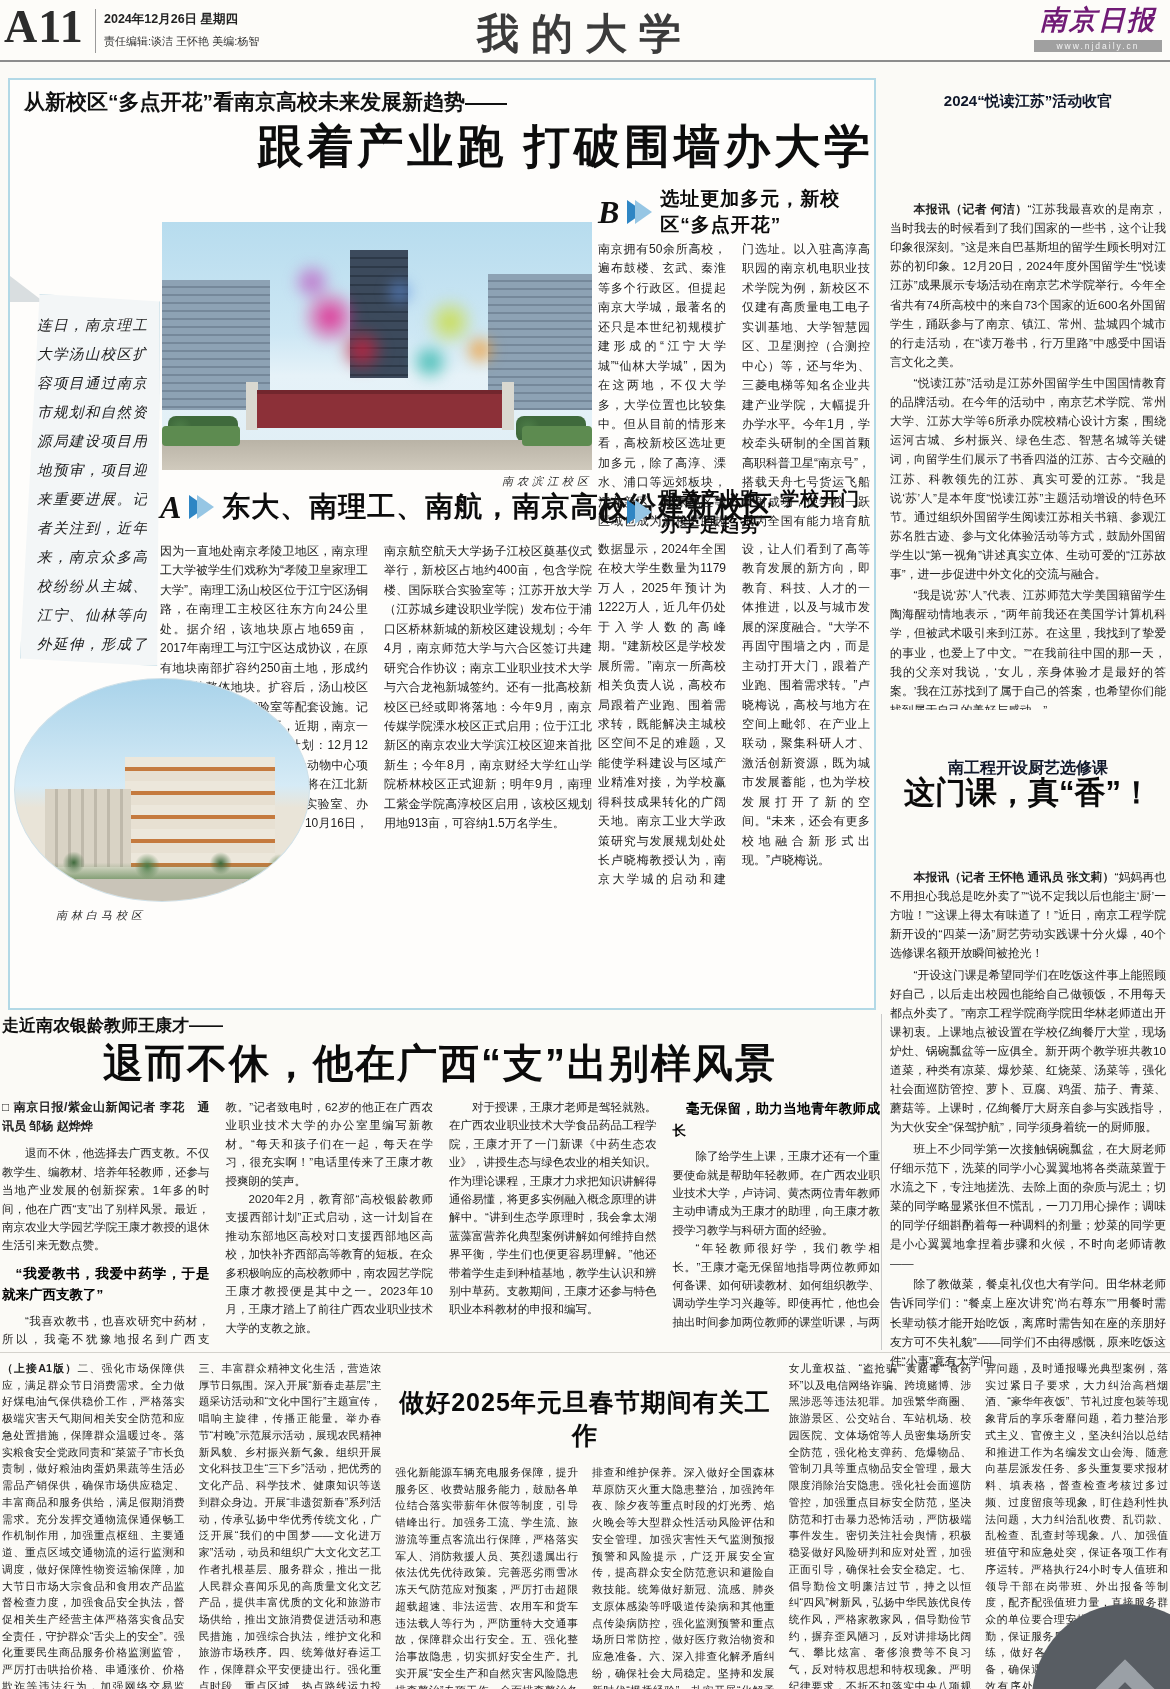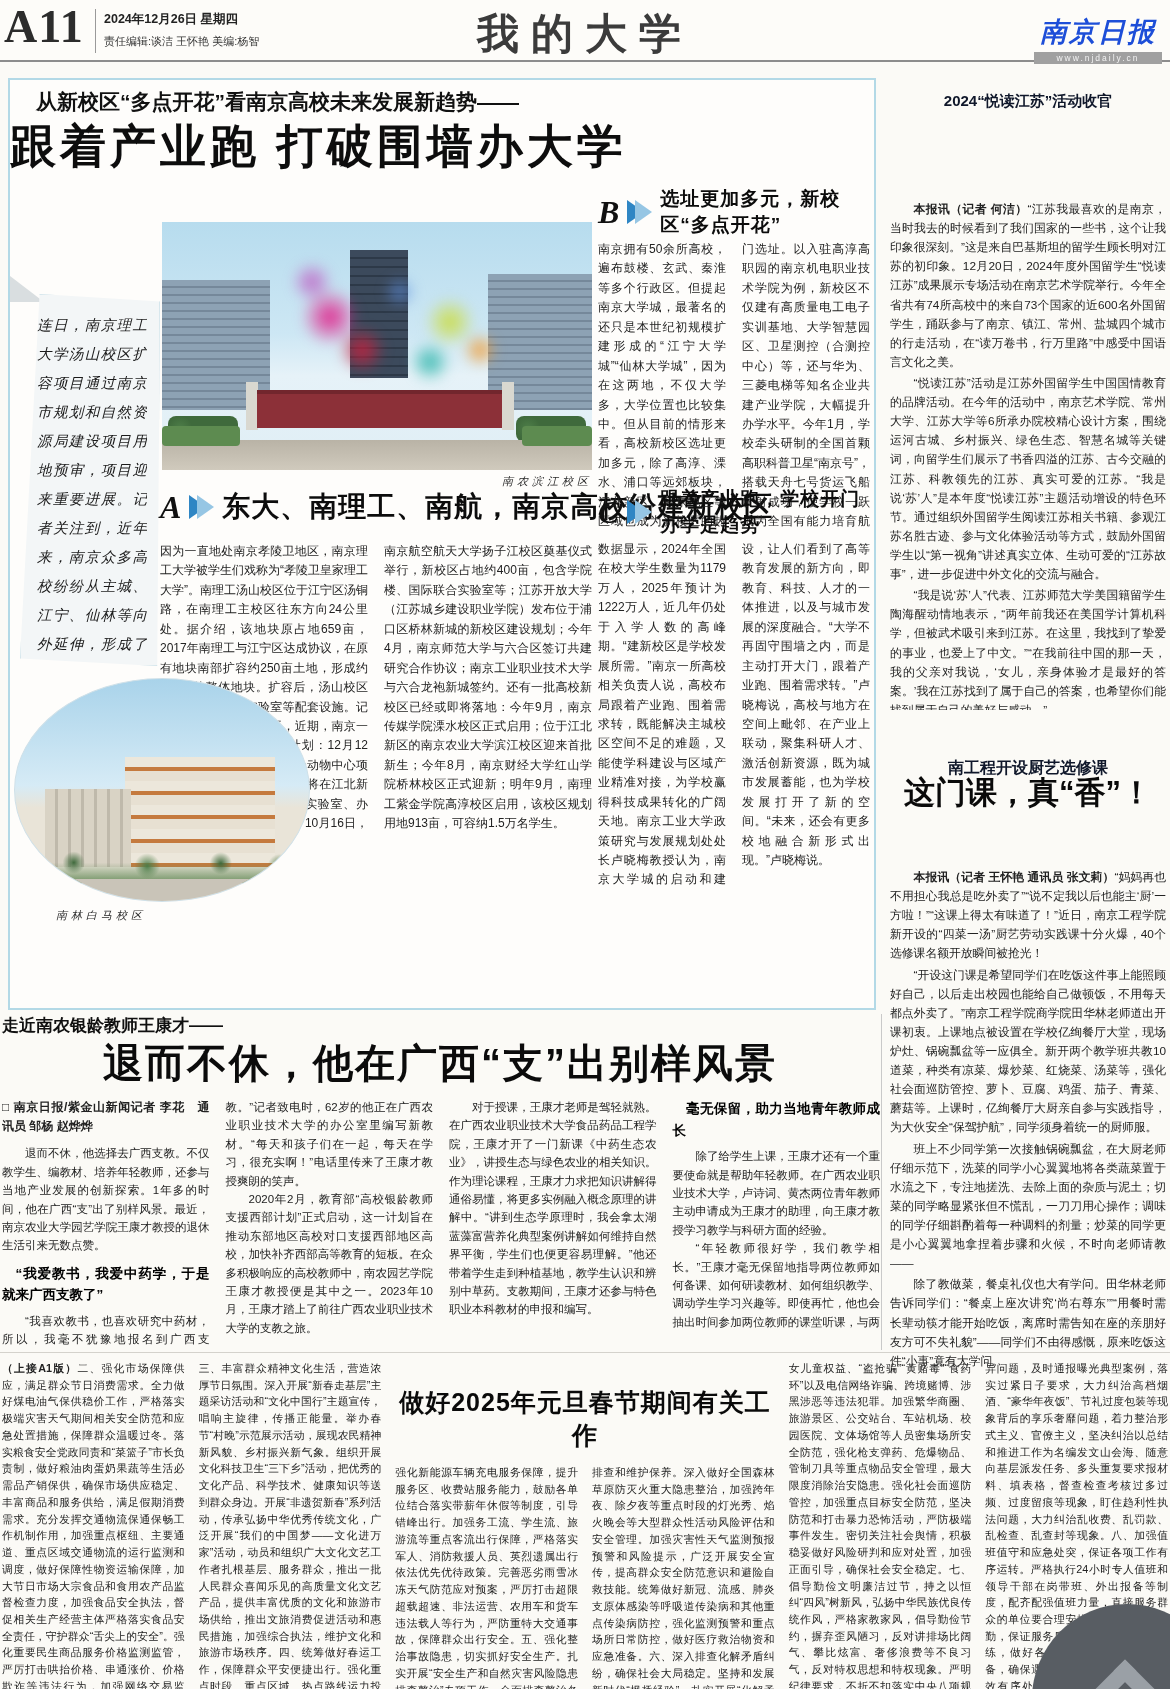--- a/index.html
+++ b/index.html
@@ -13,29 +13,29 @@
          border-bottom:2px solid #8c8c8c; }
   .hdr-page-no { position:absolute; left:4px; top:0px; font-family:"Liberation Serif",serif;
                  font-size:46px; font-weight:bold; color:#2c2c2c; letter-spacing:1px; }
   .hdr-vline { position:absolute; left:95px; top:9px; width:1px; height:44px; background:#9a9a9a; }
   .hdr-date { position:absolute; left:104px; top:11px; font-size:12.5px; font-weight:bold; color:#222; }
   .hdr-editors { position:absolute; left:104px; top:34px; font-size:11px; color:#333; }
   .hdr-title { position:absolute; left:0; top:6px; width:100%; text-align:center;
                font-size:42px; font-weight:900; color:#3b3b3b; letter-spacing:12px; }
   .hdr-logo { position:absolute; right:8px; top:2px; width:128px; text-align:center; }
   .hdr-logo-txt { font-family:"Liberation Serif",serif; font-style:italic; font-weight:bold;
-                  font-size:27px; color:#1d4ed8; letter-spacing:2px; white-space:nowrap;margin-top:12px; }
+                  font-size:27px; color:#701a75; letter-spacing:2px; white-space:nowrap; }
   .hdr-logo-bar { margin-top:2px; background:#a0a0a0; color:#f2f2f2; font-size:8.5px;
                   letter-spacing:2px; padding:1px 0; }
 
   
   .main-box { position:absolute; left:8px; top:78px; width:868px; height:932px;
               background:#fefdfb; border:2px solid #b3d9e6; }
-  .kicker-main { position:absolute; left:26px; top:8px; font-size:21px; font-weight:bold; color:#111; }
-  .headline-main { position:absolute; left:0; top:36px; width:100%; text-align:left;
+  .kicker-main { position:absolute; left:14px; top:8px; font-size:21px; font-weight:bold; color:#111; }
+  .headline-main { position:absolute; left:0; top:36px; width:100%; text-align:right;
                    font-size:46px; font-weight:900; letter-spacing:4px; color:#0d0d0d; }
   .byline-main { position:absolute; left:0; top:102px; width:100%; text-align:center;
                  font-size:12px; color:#222; }
 
   .intro-wrap { position:absolute; left:10px; top:214px; width:140px; height:372px;
                 background:#f3f6f7; border:1px solid #d5e6ec;
                 clip-path:polygon(14% 0, 100% 2%, 98% 100%, 0 98%); padding:16px 12px 10px 16px; }
   .intro-fold { position:absolute; left:0px; top:196px; width:0; height:0;
                 border-left:34px solid #d9dee0; border-top:26px solid transparent; }
   .intro-text { font-family:"Liberation Serif",serif; font-style:italic; font-size:14.5px;

